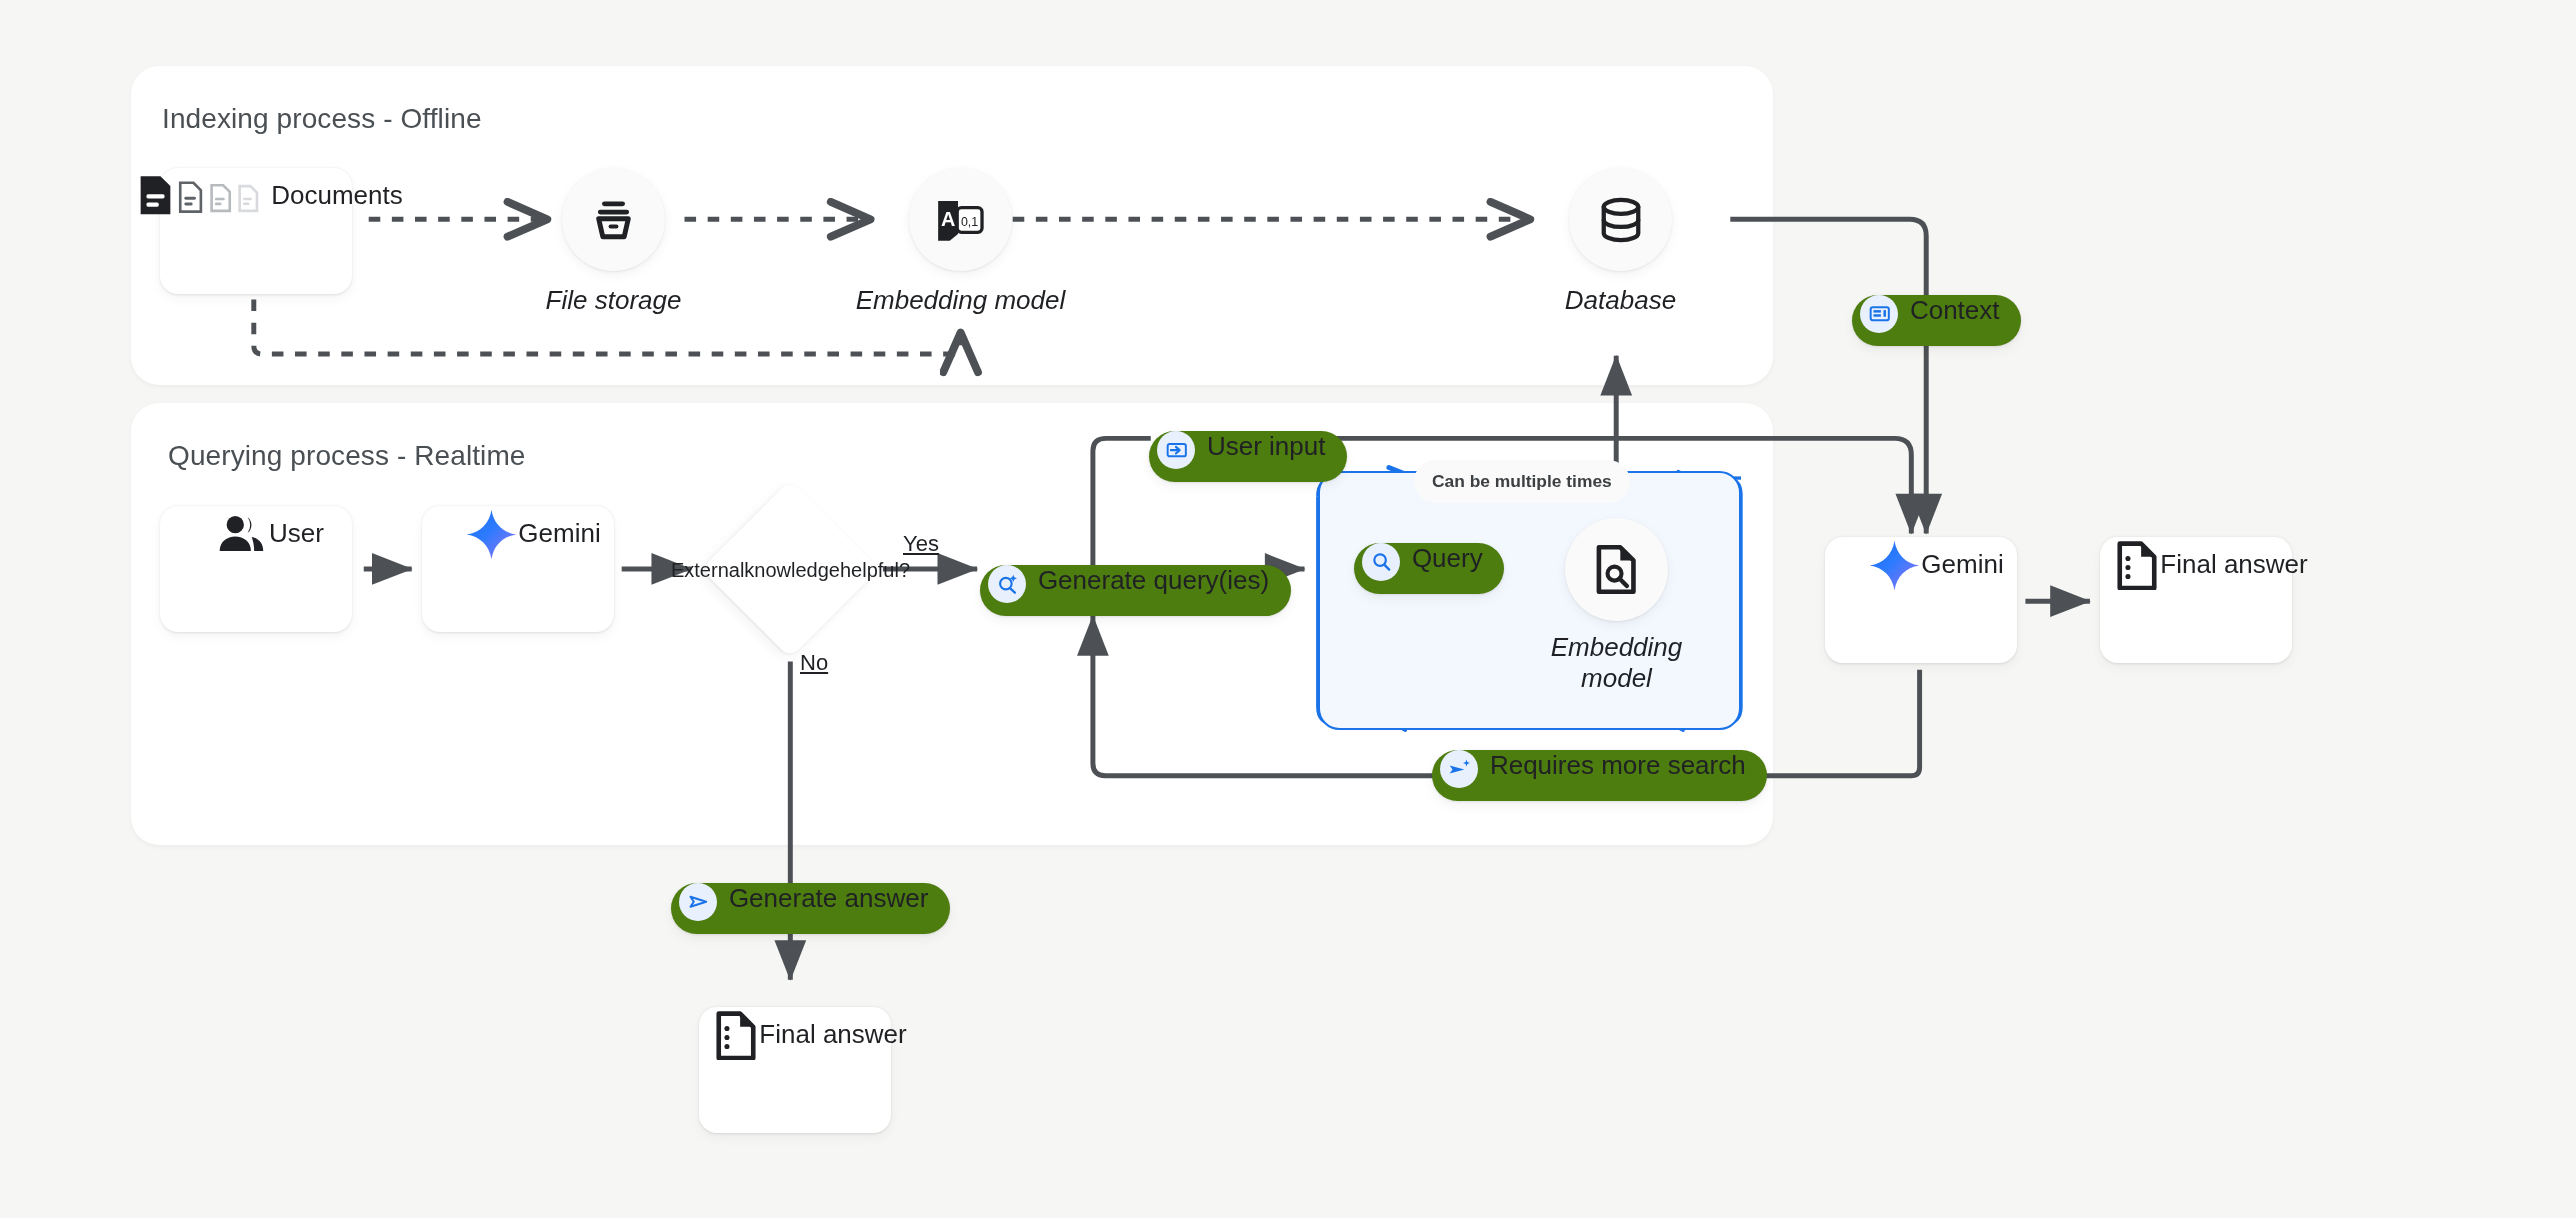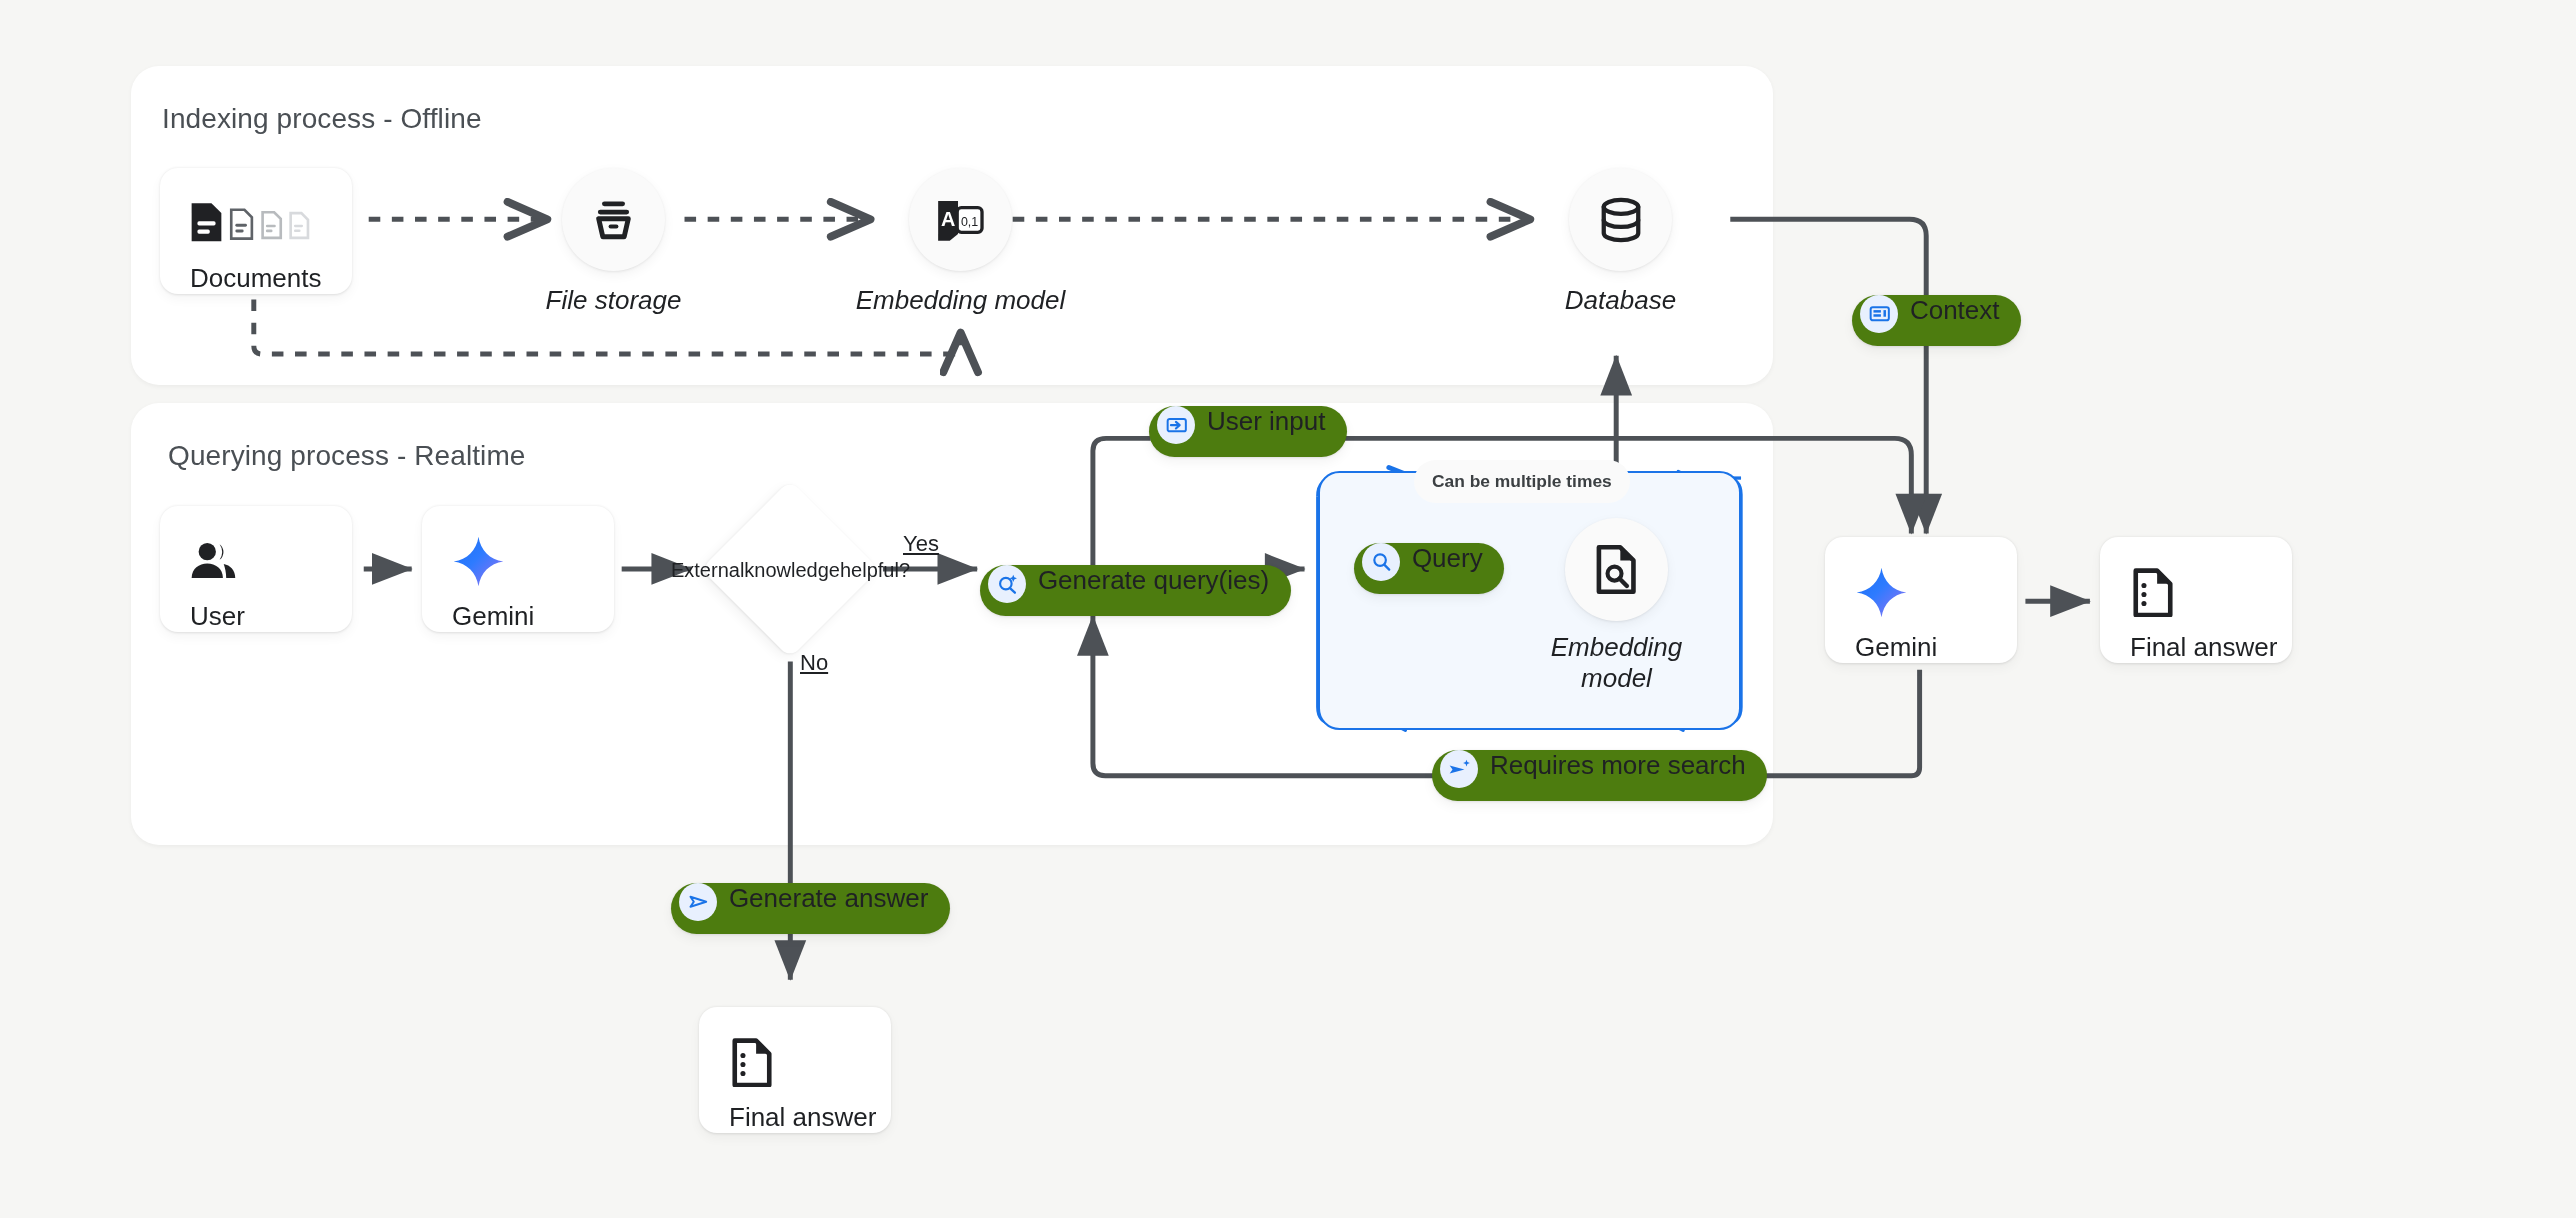--- a/index.html
+++ b/index.html
@@ -28,22 +28,22 @@
     white-space:nowrap;
   }
 
   
   .card{
     position:absolute;
     background:#fff;
     border-radius:18px;
     box-shadow:0 0.8px 2.5px rgba(0,0,0,.10),0 5px 11.6px rgba(0,0,0,.045);
     display:flex;
-    flex-direction:column;
-    justify-content:flex-end;
+    flex-direction:row;
+    justify-content:center;
     padding-left:30px;
     box-sizing:border-box;
   }
   .card .ico{height:56px;display:flex;align-items:center;}
   .card .lbl{
     font-size:26px;color:#1f2124;margin-top:11.6px;white-space:nowrap;
   }
 
   
   .circ{
@@ -327,21 +327,21 @@
       <path d="M33,4 v16 h16" fill="#202124"></path>
       <circle cx="26" cy="36" r="8.5" fill="none" stroke="#202124" stroke-width="5"></circle>
       <line x1="32" y1="42" x2="41" y2="51" stroke="#202124" stroke-width="5.4" stroke-linecap="round"></line>
     </svg>
   </div>
   <div class="circ-label two" style="left:1513px;top:632px;width:207px;">
     <span>Embedding</span><br>
     <span>model</span>
   </div>
 
-  <div class="pill" style="left:1149px;top:406px;">
+  <div class="pill" style="left:1149px;top:431px;">
     <span class="pico">
       <svg width="21.5" height="21.5" viewBox="0 0 26 26">
         <rect x="2" y="6" width="22" height="15" rx="2.4" fill="none" stroke="#1a73e8" stroke-width="2.4"></rect>
         <line x1="6" y1="13.5" x2="15" y2="13.5" stroke="#1a73e8" stroke-width="2.6" stroke-linecap="round"></line>
         <path d="M12,9.5 L16.5,13.5 L12,17.5" fill="none" stroke="#1a73e8" stroke-width="2.6" stroke-linecap="round" stroke-linejoin="round"></path>
       </svg>
     </span>
     <span class="ptxt">User input</span>
   </div>
 

